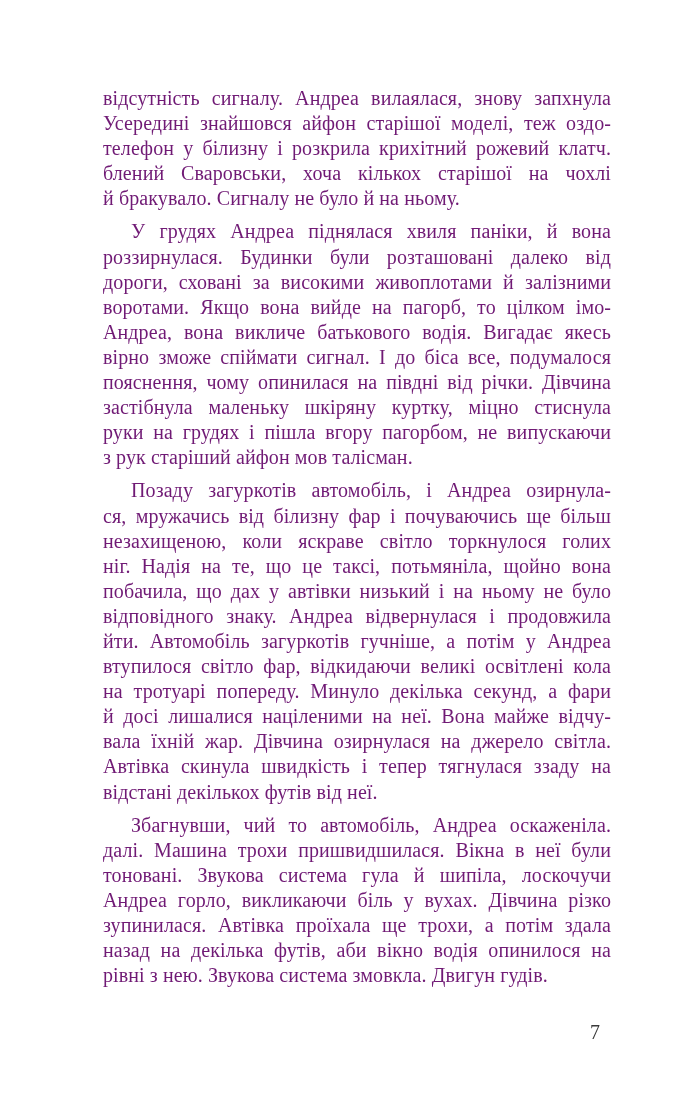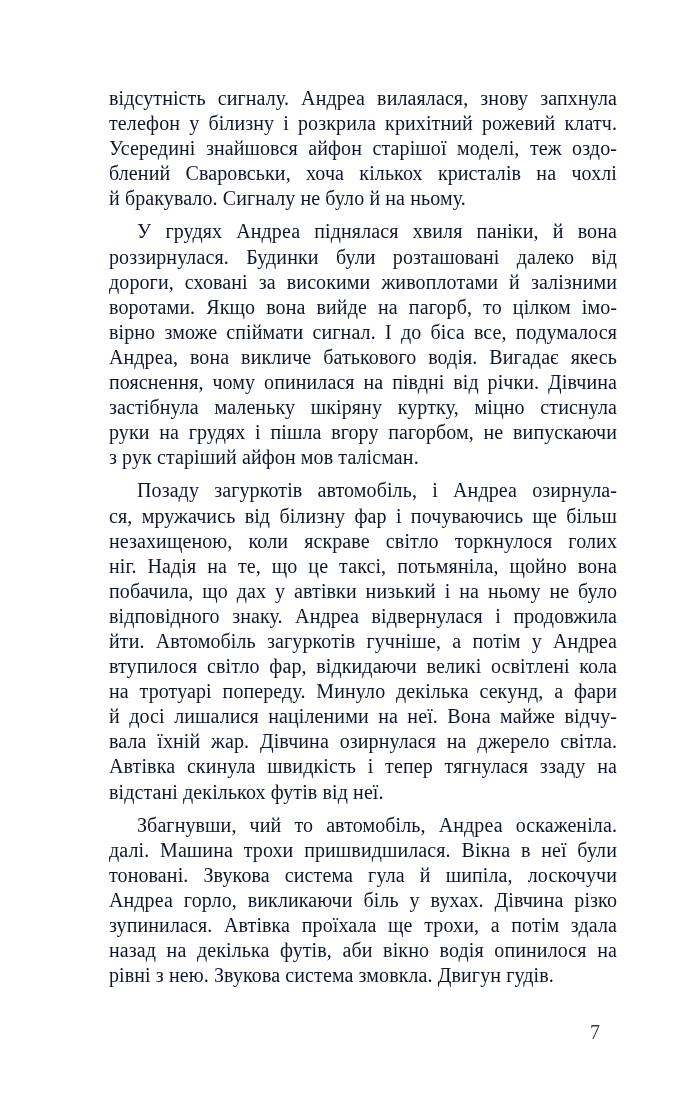--- a/index.html
+++ b/index.html
@@ -14,26 +14,26 @@
     overflow: hidden;
     font-family: "Liberation Serif", serif;
   }
   .book-page {
     position: absolute;
     inset: 0;
     background: #ffffff;
   }
   .text-block {
     position: absolute;
-    left: 109px;
+    left: 103px;
     top: 86px;
     width: 508px;
     font-size: 20px;
     line-height: 25.1px;
-    color: #0f172a;
+    color: #701a75;
     letter-spacing: 0.1px;
   }
   .paragraph {
     margin: 0;
     padding: 0;
   }
   .text-line {
     height: 25.1px;
     overflow: hidden;
     text-align: justify;
@@ -58,32 +58,32 @@
     color: #3a3a3a;
   }
 </style>
 </head>
 <body>
 
 <div class="book-page">
   <div class="text-block">
       <div class="paragraph">
         <div class="text-line">відсутність сигналу. Андреа вилаялася, знову запхнула</div>
+        <div class="text-line">Усередині знайшовся айфон старішої моделі, теж оздо-</div>
         <div class="text-line">телефон у білизну і розкрила крихітний рожевий клатч.</div>
-        <div class="text-line">Усередині знайшовся айфон старішої моделі, теж оздо-</div>
-        <div class="text-line">блений Сваровськи, хоча кількох кристалів на чохлі</div>
+        <div class="text-line">блений Сваровськи, хоча кількох старішої на чохлі</div>
         <div class="text-line last">й бракувало. Сигналу не було й на ньому.</div>
       </div>
       <div class="paragraph">
         <div class="text-line indent">У грудях Андреа піднялася хвиля паніки, й вона</div>
         <div class="text-line">роззирнулася. Будинки були розташовані далеко від</div>
         <div class="text-line">дороги, сховані за високими живоплотами й залізними</div>
         <div class="text-line">воротами. Якщо вона вийде на пагорб, то цілком імо-</div>
+        <div class="text-line">Андреа, вона викличе батькового водія. Вигадає якесь</div>
         <div class="text-line">вірно зможе спіймати сигнал. І до біса все, подумалося</div>
-        <div class="text-line">Андреа, вона викличе батькового водія. Вигадає якесь</div>
         <div class="text-line">пояснення, чому опинилася на півдні від річки. Дівчина</div>
         <div class="text-line">застібнула маленьку шкіряну куртку, міцно стиснула</div>
         <div class="text-line">руки на грудях і пішла вгору пагорбом, не випускаючи</div>
         <div class="text-line last">з рук старіший айфон мов талісман.</div>
       </div>
       <div class="paragraph">
         <div class="text-line indent">Позаду загуркотів автомобіль, і Андреа озирнула-</div>
         <div class="text-line">ся, мружачись від білизну фар і почуваючись ще більш</div>
         <div class="text-line">незахищеною, коли яскраве світло торкнулося голих</div>
         <div class="text-line">ніг. Надія на те, що це таксі, потьмяніла, щойно вона</div>

